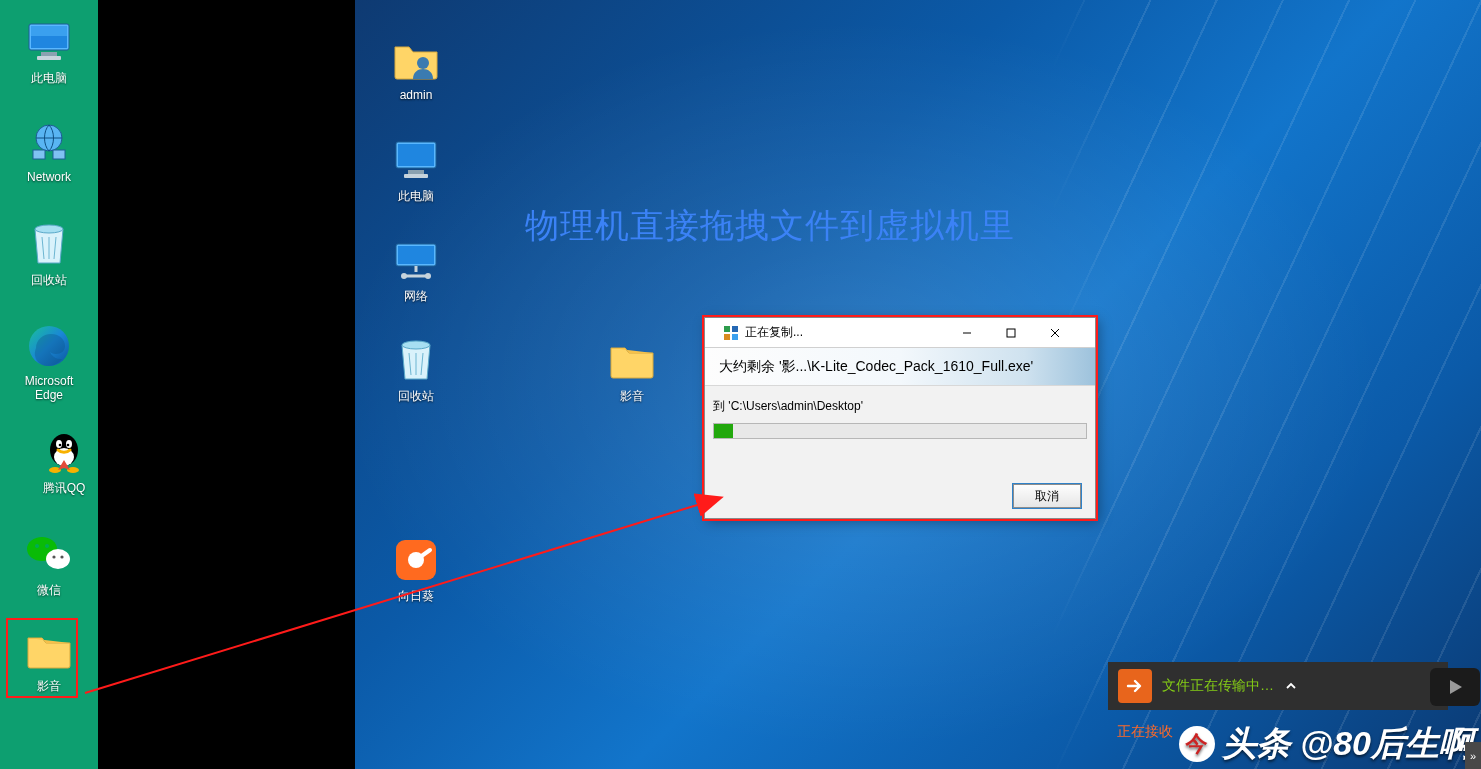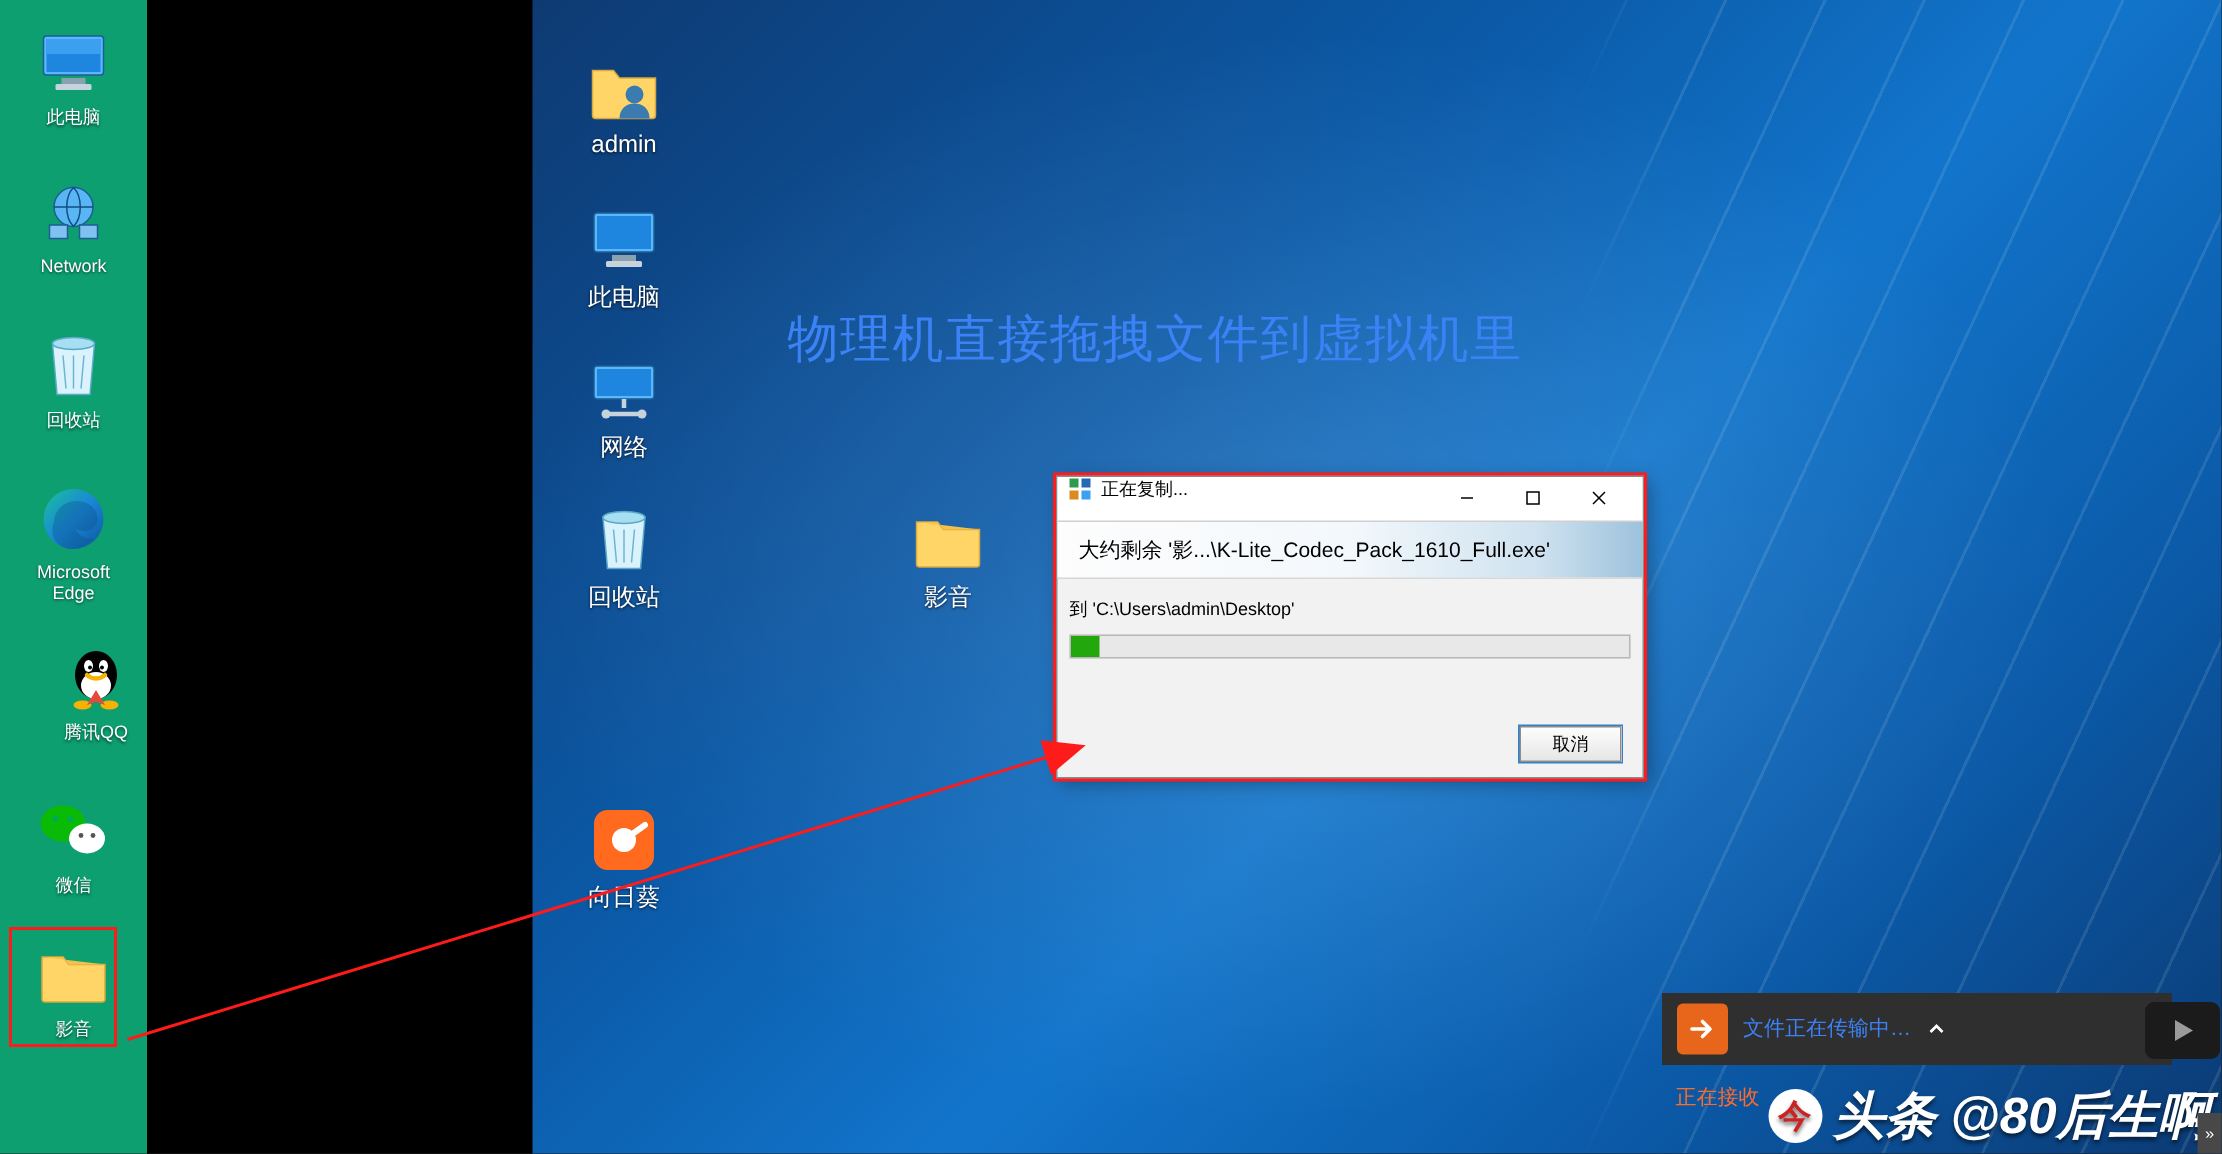--- a/index.html
+++ b/index.html
@@ -24,54 +24,54 @@
        linear-gradient(135deg,#0e3a72 0%,#0b5aa8 35%,#1275cb 55%,#0b5aa8 78%,#0b3a73 100%);
      overflow:hidden;
 }
 .vm::before{ content:""; position:absolute; inset:0;
   background:
     repeating-linear-gradient(115deg, rgba(255,255,255,.10) 0 2px, rgba(255,255,255,0) 2px 60px);
   mix-blend-mode:screen;
   mask:linear-gradient(90deg,transparent 0%,transparent 62%,#000 68%,#000 100%);
   pointer-events:none;
 }
-.vm .g-item{ position:absolute; width:90px; text-align:center; color:#fff; font-size:16px; }
+.vm .g-item{ position:absolute; width:90px; text-align:center; color:#fff; font-size:12px; }
 .vm .g-item .g-ic{ width:48px; height:48px; margin:0 auto 4px; display:flex; align-items:center; justify-content:center; }
 .vm .g-item .g-lab{ text-shadow:0 1px 2px rgba(0,0,0,.8); white-space:pre; }
 
 
 .anno-text{ position:absolute; left:525px; top:203px; color:#3b82f6; font-size:34px; font-weight:500; letter-spacing:1px; }
 
 
 svg.arrow{ position:absolute; left:0; top:0; width:1481px; height:769px; pointer-events:none; }
 
 
 .copy-wnd{ position:absolute; left:704px; top:317px; width:392px; height:202px;
   background:#f2f2f2; border:1px solid #8a8a8a; box-shadow:3px 3px 12px rgba(0,0,0,.35);
   outline:2px solid #ff1b1a; outline-offset:0; font-size:12px; color:#000;
 }
-.copy-wnd .titlebar{ height:30px; display:flex; padding:0 7px; background:#fff; border-bottom:1px solid #d0d0d0; }
+.copy-wnd .titlebar{ height:30px; display:flex; align-items:center; padding:0 18px; background:#fff; border-bottom:1px solid #d0d0d0; }
 .copy-wnd .titlebar .app-ic{ width:16px; height:16px; margin-right:6px; }
 .copy-wnd .titlebar .ttl{ flex:1; font-size:12px; }
 .copy-wnd .win-btns{ display:flex; }
 .copy-wnd .win-btns div{ width:44px; height:28px; display:flex; align-items:center; justify-content:center; }
 .copy-wnd .hdr{ height:38px; padding:0 14px; display:flex; align-items:center; font-size:14px;
   background:linear-gradient(90deg,#fdfdfd 0%,#f3f8fc 50%,#cfe2ef 82%,#9dc2dc 100%);
   border-bottom:1px solid #d8d8d8;
 }
 .copy-wnd .body{ padding:10px 8px 0; }
 .copy-wnd .body .line{ margin:2px 0; }
 .copy-wnd .pbar{ margin-top:8px; width:100%; height:16px; border:1px solid #b7b7b7; background:#e8e8e8; position:relative; }
 .copy-wnd .pbar .fill{ position:absolute; left:0; top:0; bottom:0; width:5%; background:#22a80d; }
 .copy-wnd .btn-row{ position:absolute; right:14px; bottom:10px; }
 .copy-wnd .btn{ width:68px; height:24px; border:1px solid #8d8d8d; background:linear-gradient(#fdfdfd,#e6e6e6);
   font-size:12px; display:flex; align-items:center; justify-content:center; cursor:default; box-shadow:0 0 0 1px #2f82c9; }
 
 
-.xfer-bar{ position:absolute; left:1108px; top:662px; width:340px; height:48px; background:#2f2f2f; display:flex; align-items:center; color:#3b82f6; font-size:14px; }
+.xfer-bar{ position:absolute; left:1108px; top:662px; width:340px; height:48px; background:#2f2f2f; display:flex; align-items:center; color:#84cc16; font-size:14px; }
 .xfer-bar .x-ic{ width:34px; height:34px; margin:0 10px; border-radius:4px; background:#e8651c; display:flex; align-items:center; justify-content:center; }
 .xfer-bar .x-ic svg{ display:block; }
 .xfer-bar .chev{ margin-left:10px; }
 
 .play-chip{ position:absolute; left:1430px; top:668px; width:50px; height:38px; border-radius:6px; background:#1b1b1b; display:flex; align-items:center; justify-content:center; }
 .recv-status{ position:absolute; left:1117px; top:723px; font-size:14px; color:#ff6a29;text-align:right; }
 
 .watermark{ position:absolute; right:8px; bottom:2px; color:#fff; font-size:34px; font-weight:700; font-style:italic; display:flex; align-items:center; text-shadow:0 2px 3px rgba(0,0,0,.6); }
 .watermark .wm-ic{ width:36px; height:36px; border-radius:50%; background:#fff; color:#c22; display:flex; align-items:center; justify-content:center; font-style:normal; font-size:22px; margin-right:8px; font-weight:900; }
 

